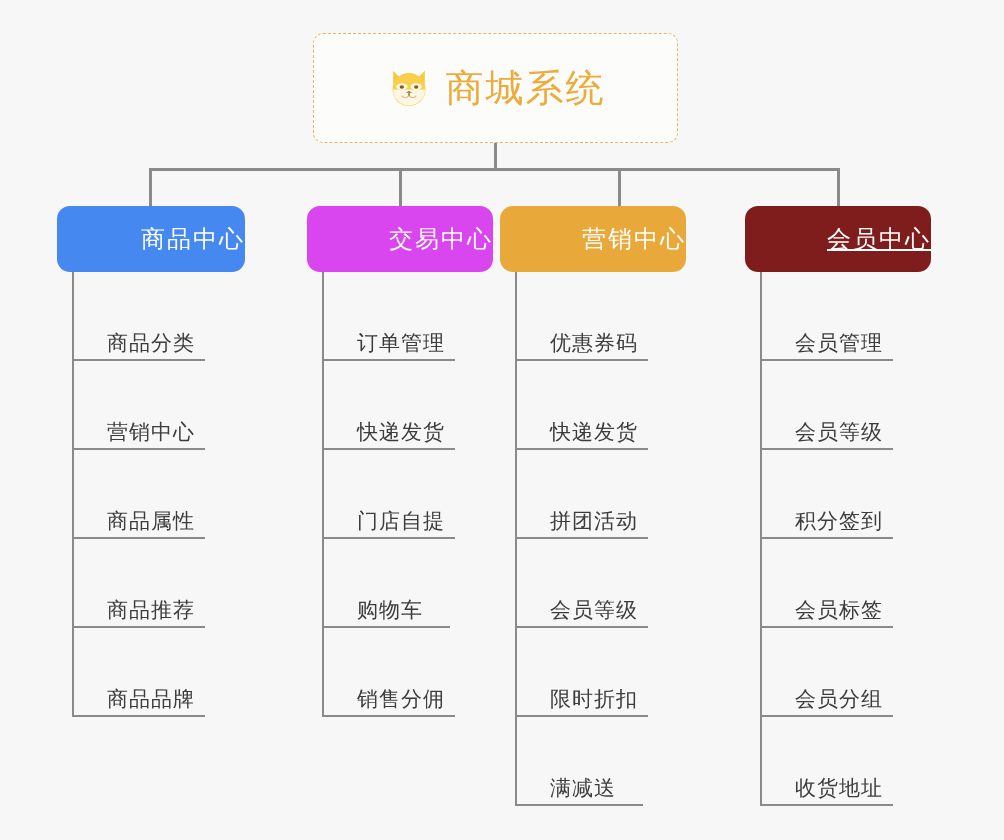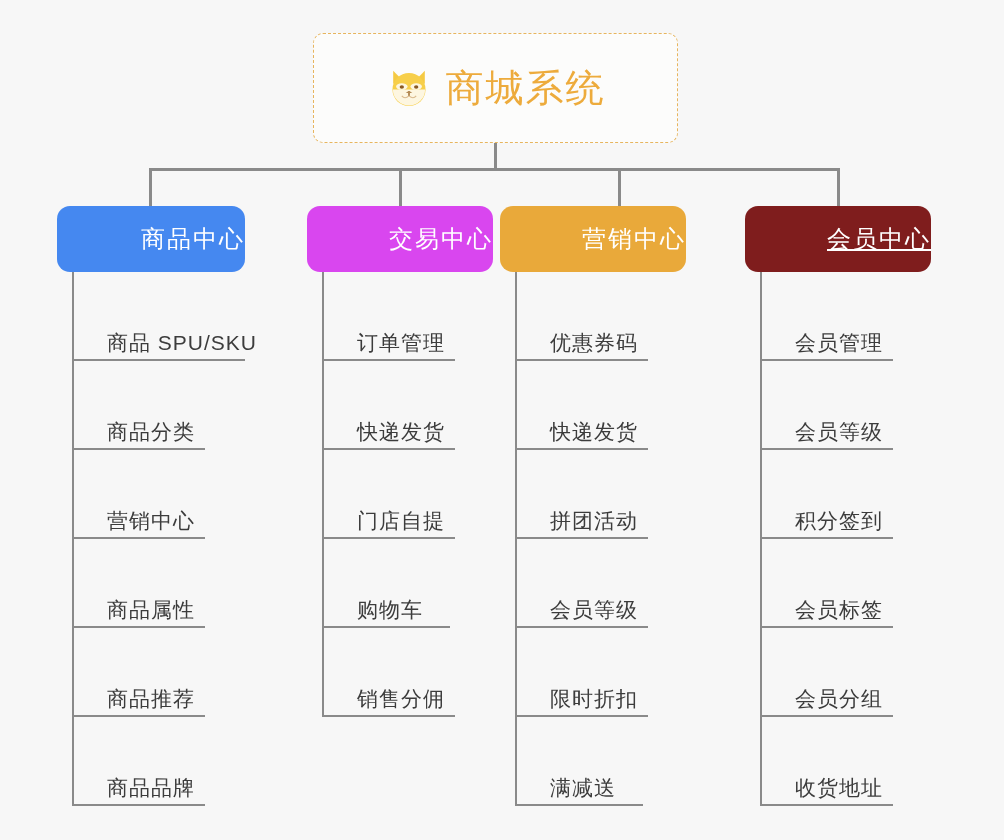--- a/index.html
+++ b/index.html
@@ -159,23 +159,20 @@
   <div class="conn conn-drop drop-1"></div>
   <div class="conn conn-drop drop-2"></div>
   <div class="conn conn-drop drop-3"></div>
 
   <div class="column col-0">
     <div class="cat-box cat-blue">
       <span>商品中心</span>
     </div>
     <div class="leaf-list">
       <div class="leaf-item">
-          <span class="leaf-label">商品 SPU/SKU</span>
-        </div>
-      <div class="leaf-item">
           <span class="leaf-label">商品分类</span>
         </div>
       <div class="leaf-item">
           <span class="leaf-label">营销中心</span>
         </div>
       <div class="leaf-item">
           <span class="leaf-label">商品属性</span>
         </div>
       <div class="leaf-item">
           <span class="leaf-label">商品推荐</span>

